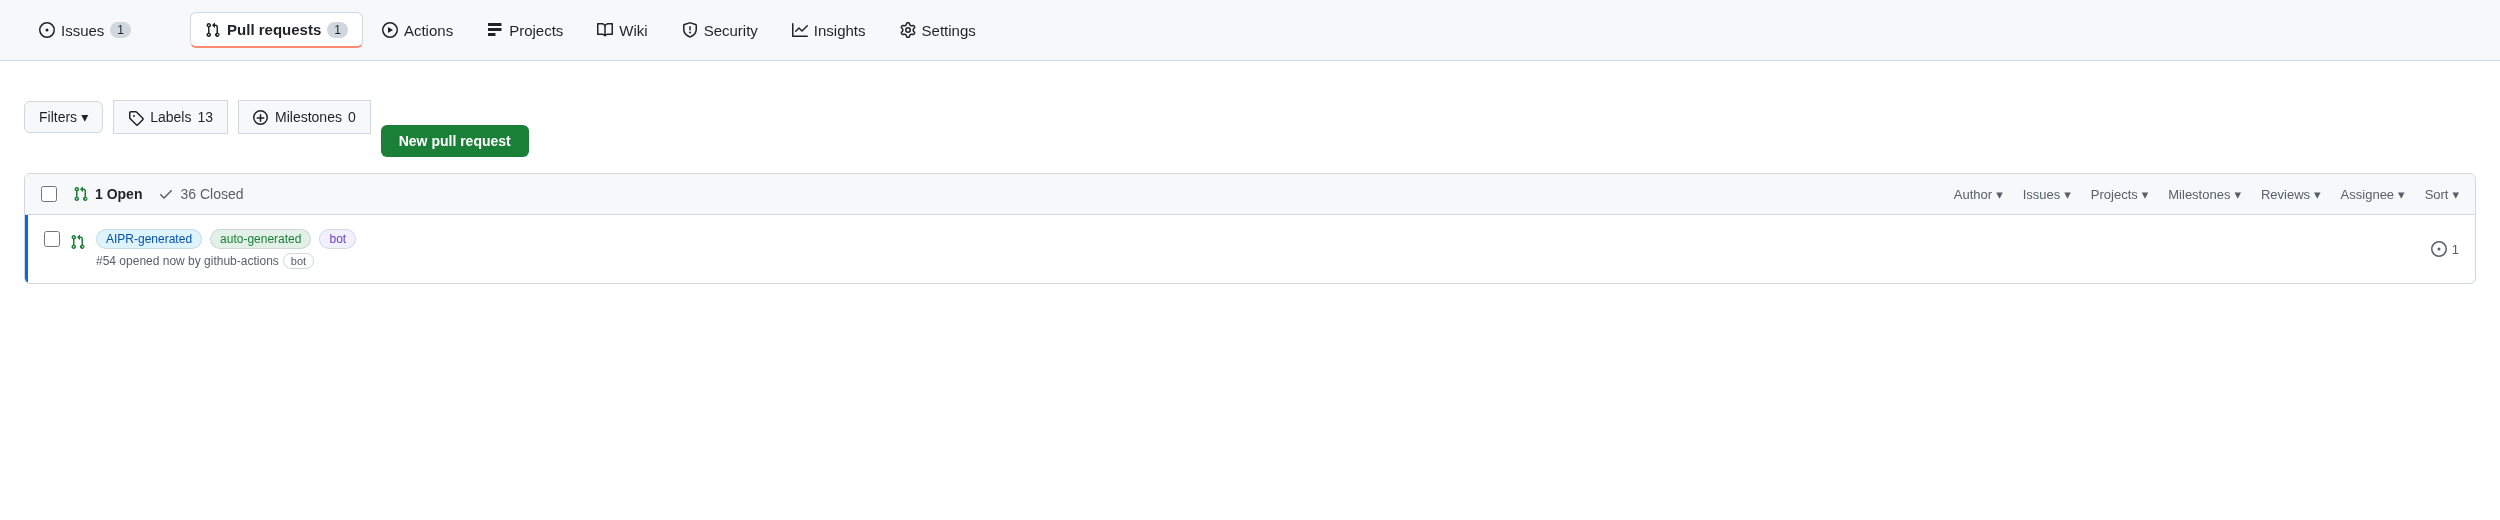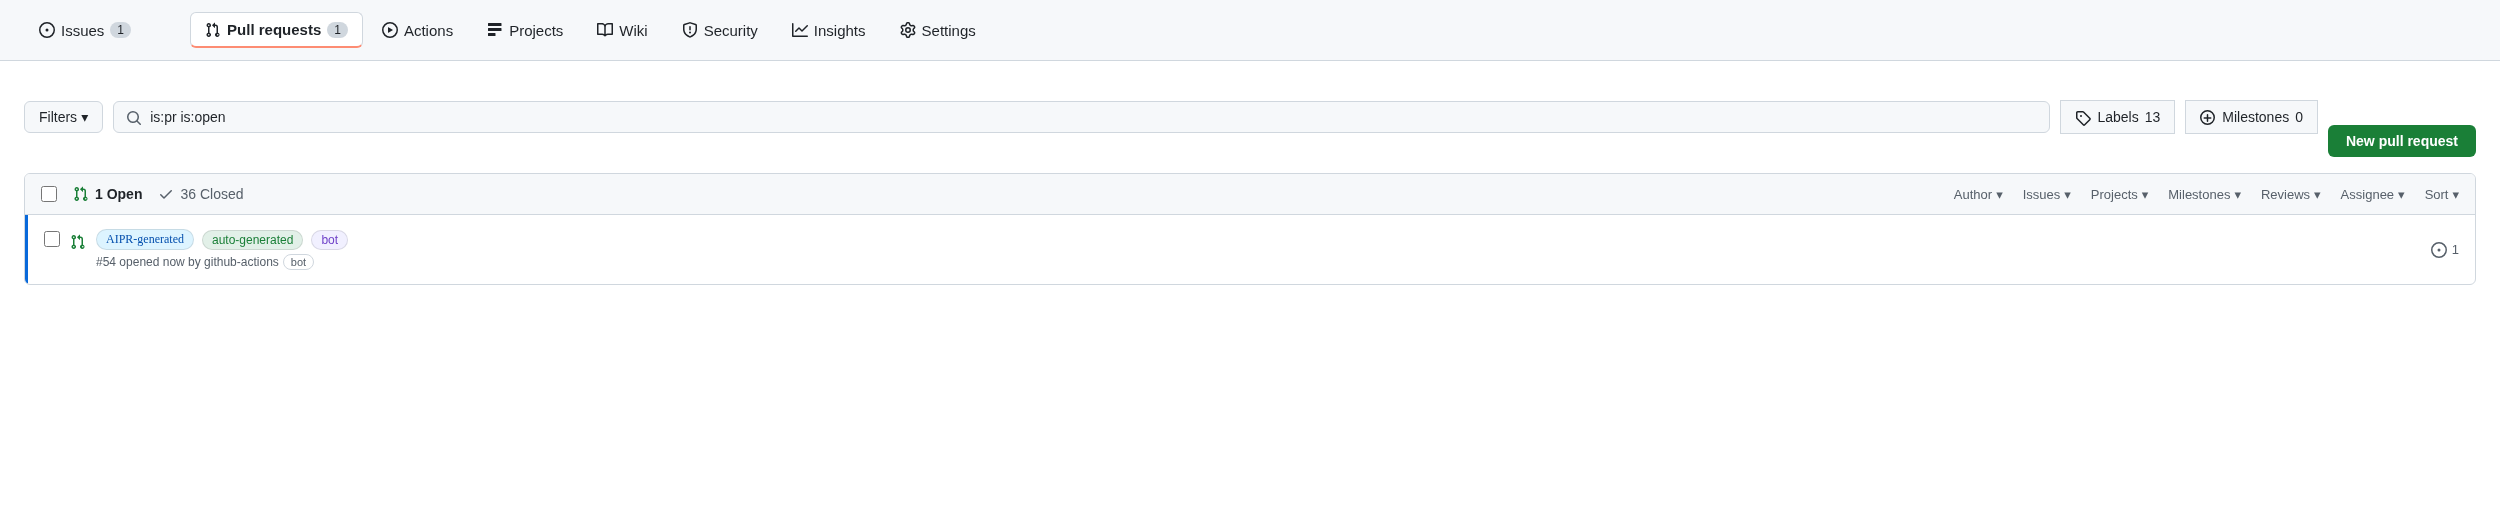--- a/index.html
+++ b/index.html
@@ -346,28 +346,20 @@
     <span>Settings</span>
   </a>
 </nav>
 
 <div class="filter-bar">
   <button class="filters-btn">
     <span>Filters</span>
     <span>▾</span>
   </button>
 
-  <div class="search-container">
-    <span>
-      <svg width="16" height="16" viewBox="0 0 16 16" fill="#57606a">
-        <path d="M10.68 11.74a6 6 0 0 1-7.922-8.982 6 6 0 0 1 8.982 7.922l3.04 3.04a.749.749 0 0 1-.326 1.275.749.749 0 0 1-.734-.215ZM11.5 7a4.499 4.499 0 1 0-8.997 0A4.499 4.499 0 0 0 11.5 7Z"></path>
-      </svg>
-    </span>
-    <input type="text" value="is:pr is:open" style="">
-  </div>
 
   <button class="labels-btn">
     <span>
       <svg width="16" height="16" viewBox="0 0 16 16" fill="currentColor">
         <path d="M1 7.775V2.75C1 1.784 1.784 1 2.75 1h5.025c.464 0 .91.184 1.238.513l6.25 6.25a1.75 1.75 0 0 1 0 2.474l-5.026 5.026a1.75 1.75 0 0 1-2.474 0l-6.25-6.25A1.752 1.752 0 0 1 1 7.775Zm1.5 0c0 .064.025.128.073.175l6.25 6.25a.25.25 0 0 0 .354 0l5.025-5.025a.25.25 0 0 0 0-.354l-6.25-6.25a.25.25 0 0 0-.177-.073H2.75a.25.25 0 0 0-.25.25ZM6 5a1 1 0 1 1 0 2 1 1 0 0 1 0-2Z"></path>
       </svg>
     </span>
     <span>Labels</span>
     <span>13</span>
   </button>
@@ -440,21 +432,21 @@
   <div class="pr-row highlighted">
     <div class="pr-row-left">
       <input type="checkbox" class="checkbox" style="margin-top: 2px;">
       <span class="pr-icon-green">
         <svg width="16" height="16" viewBox="0 0 16 16" fill="#1a7f37">
           <path d="M1.5 3.25a2.25 2.25 0 1 1 3 2.122v5.256a2.251 2.251 0 1 1-1.5 0V5.372A2.25 2.25 0 0 1 1.5 3.25Zm5.677-.177L9.573.677A.25.25 0 0 1 10 .854V2.5h.5A2.5 2.5 0 0 1 13 5v5.628a2.251 2.251 0 1 1-1.5 0V5a1 1 0 0 0-1-1H10v1.646a.25.25 0 0 1-.427.177L7.177 3.427a.25.25 0 0 1 0-.354ZM3.75 2.5a.75.75 0 1 0 0 1.5.75.75 0 0 0 0-1.5Zm0 9.5a.75.75 0 1 0 0 1.5.75.75 0 0 0 0-1.5Zm8.25.75a.75.75 0 1 0 1.5 0 .75.75 0 0 0-1.5 0Z"></path>
         </svg>
       </span>
       <div>
         <div class="pr-title-line">
-          <span class="pr-label" style="background:#ddf4ff; color:#0550ae;font-family:Liberation Serif, serif;">AIPR-generated</span>
+          <span class="pr-label" style="background:#ddf4ff; color:#0550ae;">AIPR-generated</span>
           <span class="pr-label" style="background:#e2f0e8; color:#1a7f37;">auto-generated</span>
           <span class="pr-label" style="background:#f1f0ff; color:#6e40c9;">bot</span>
         </div>
         <div class="pr-subtitle">
           <span>#54 opened now by github-actions</span>
           <span class="bot-tag">bot</span>
         </div>
       </div>
     </div>
     <div class="pr-row-right">

